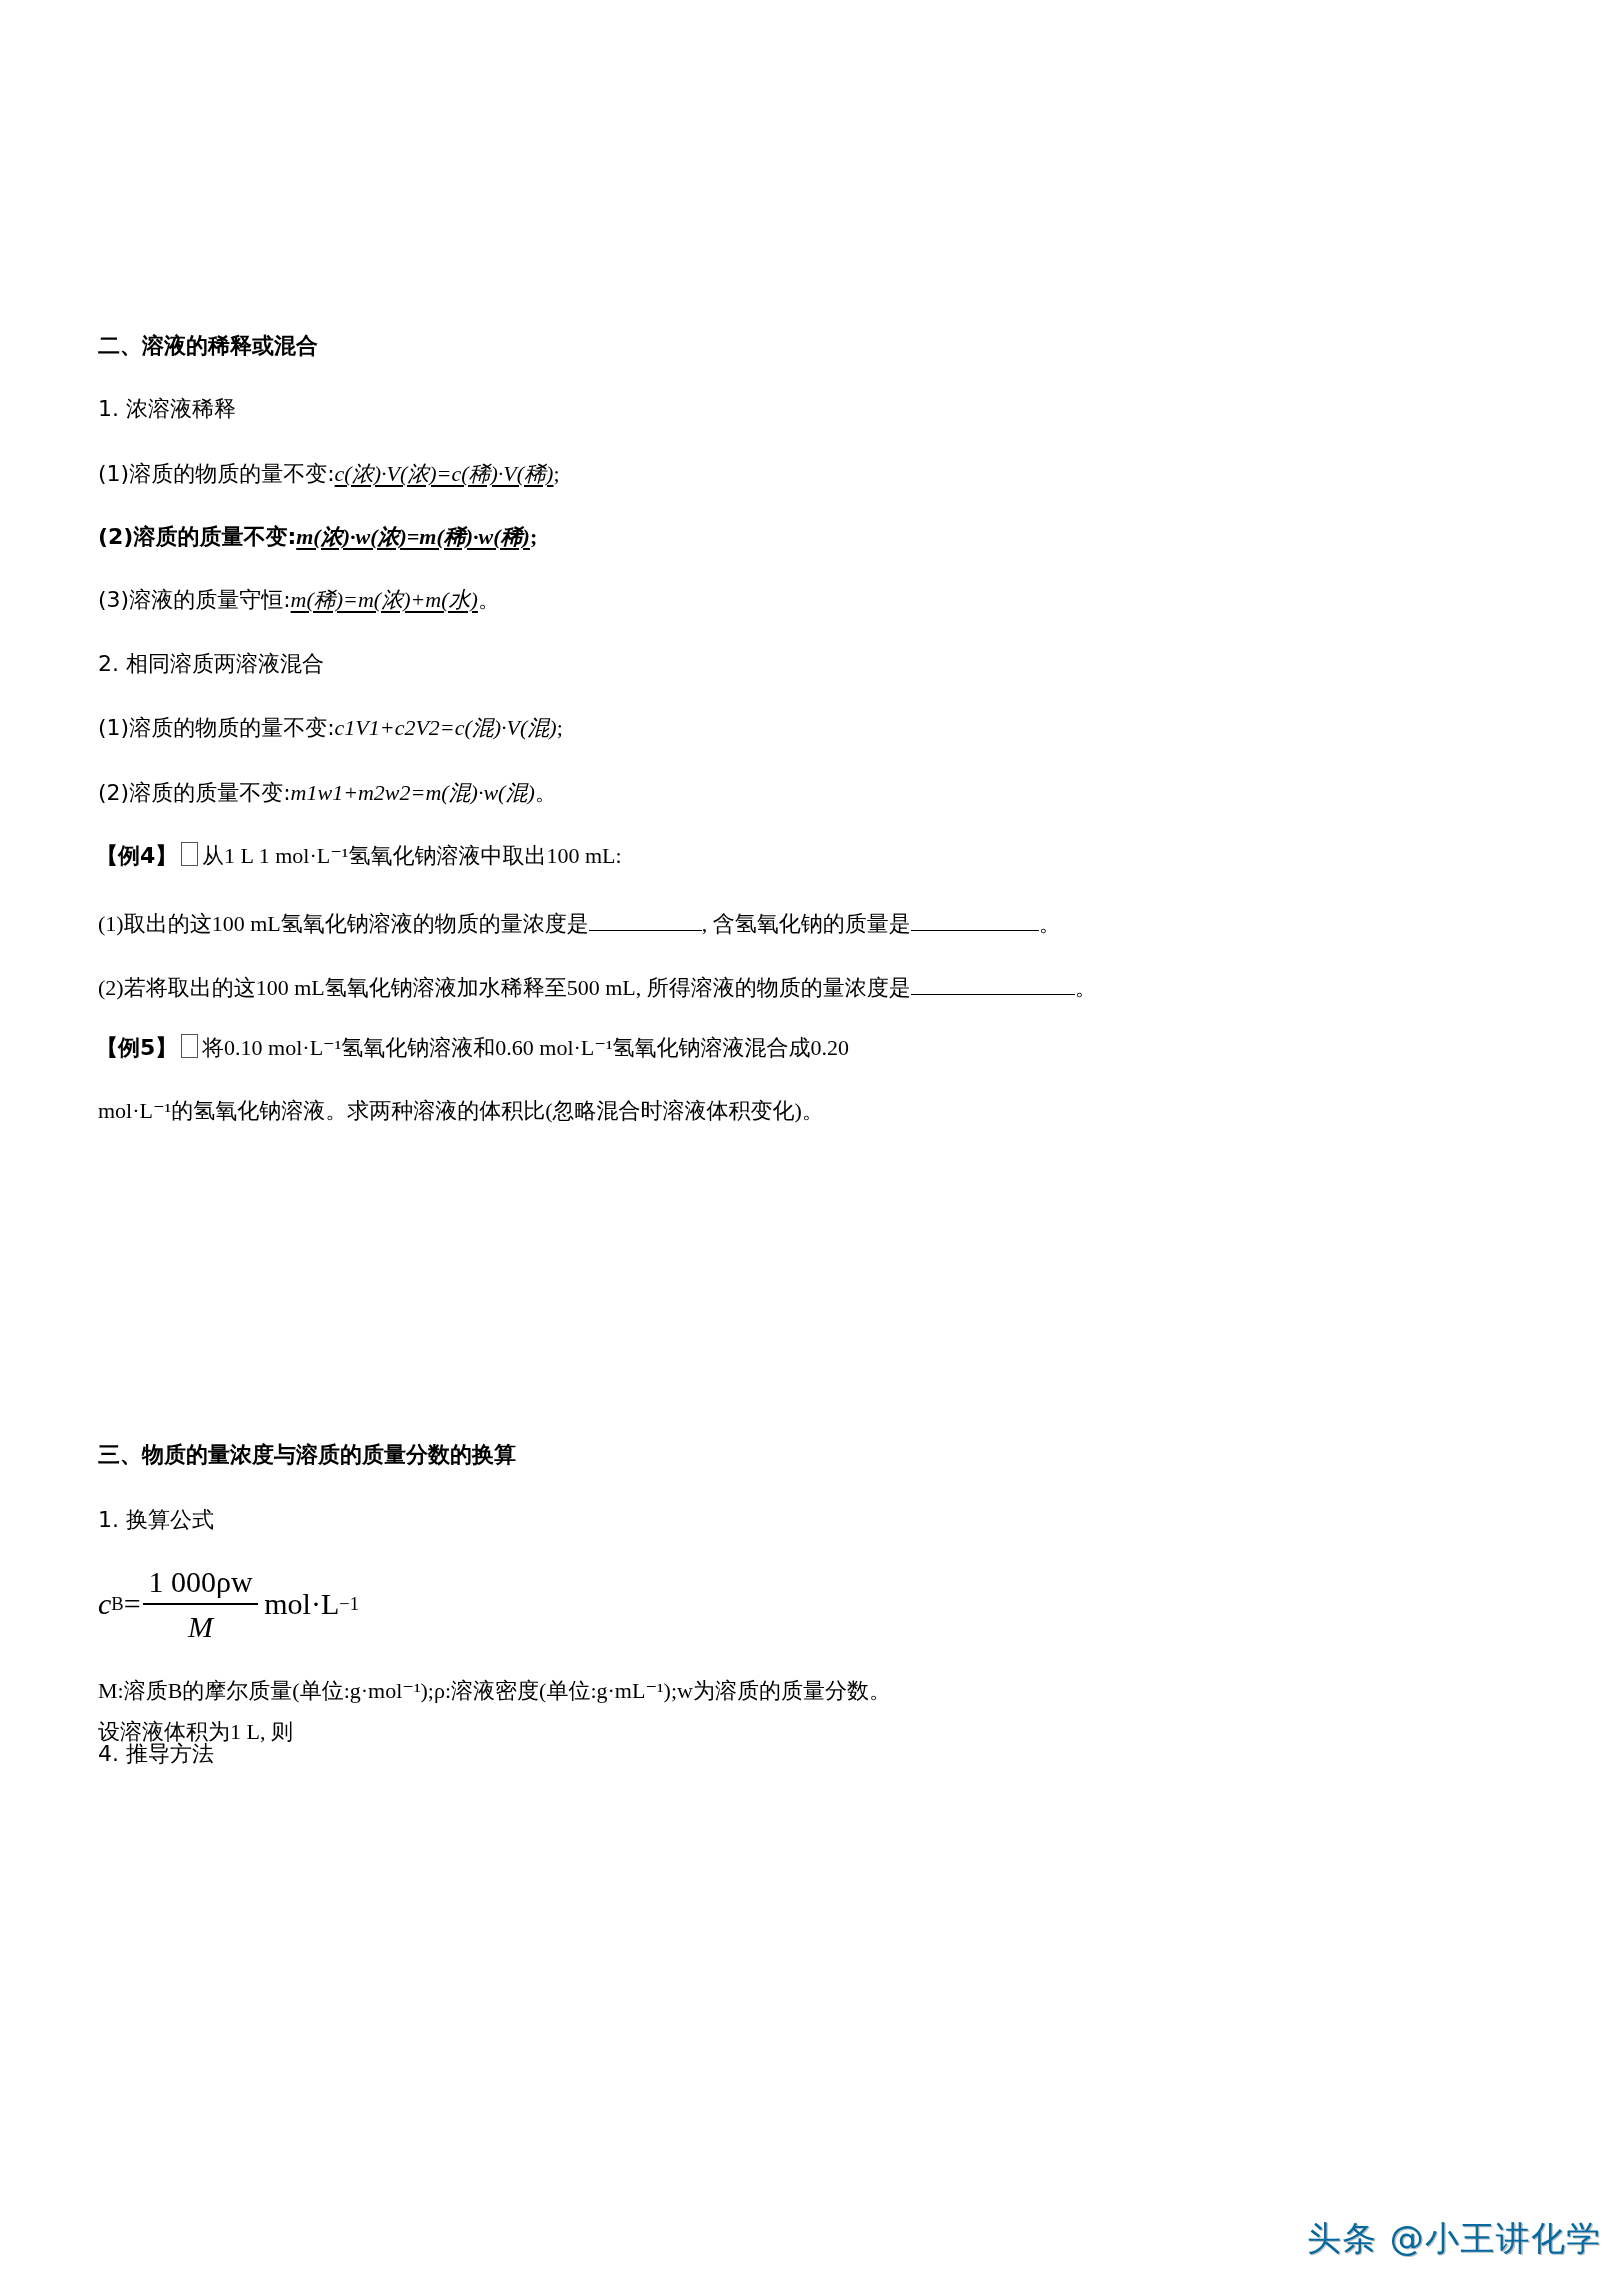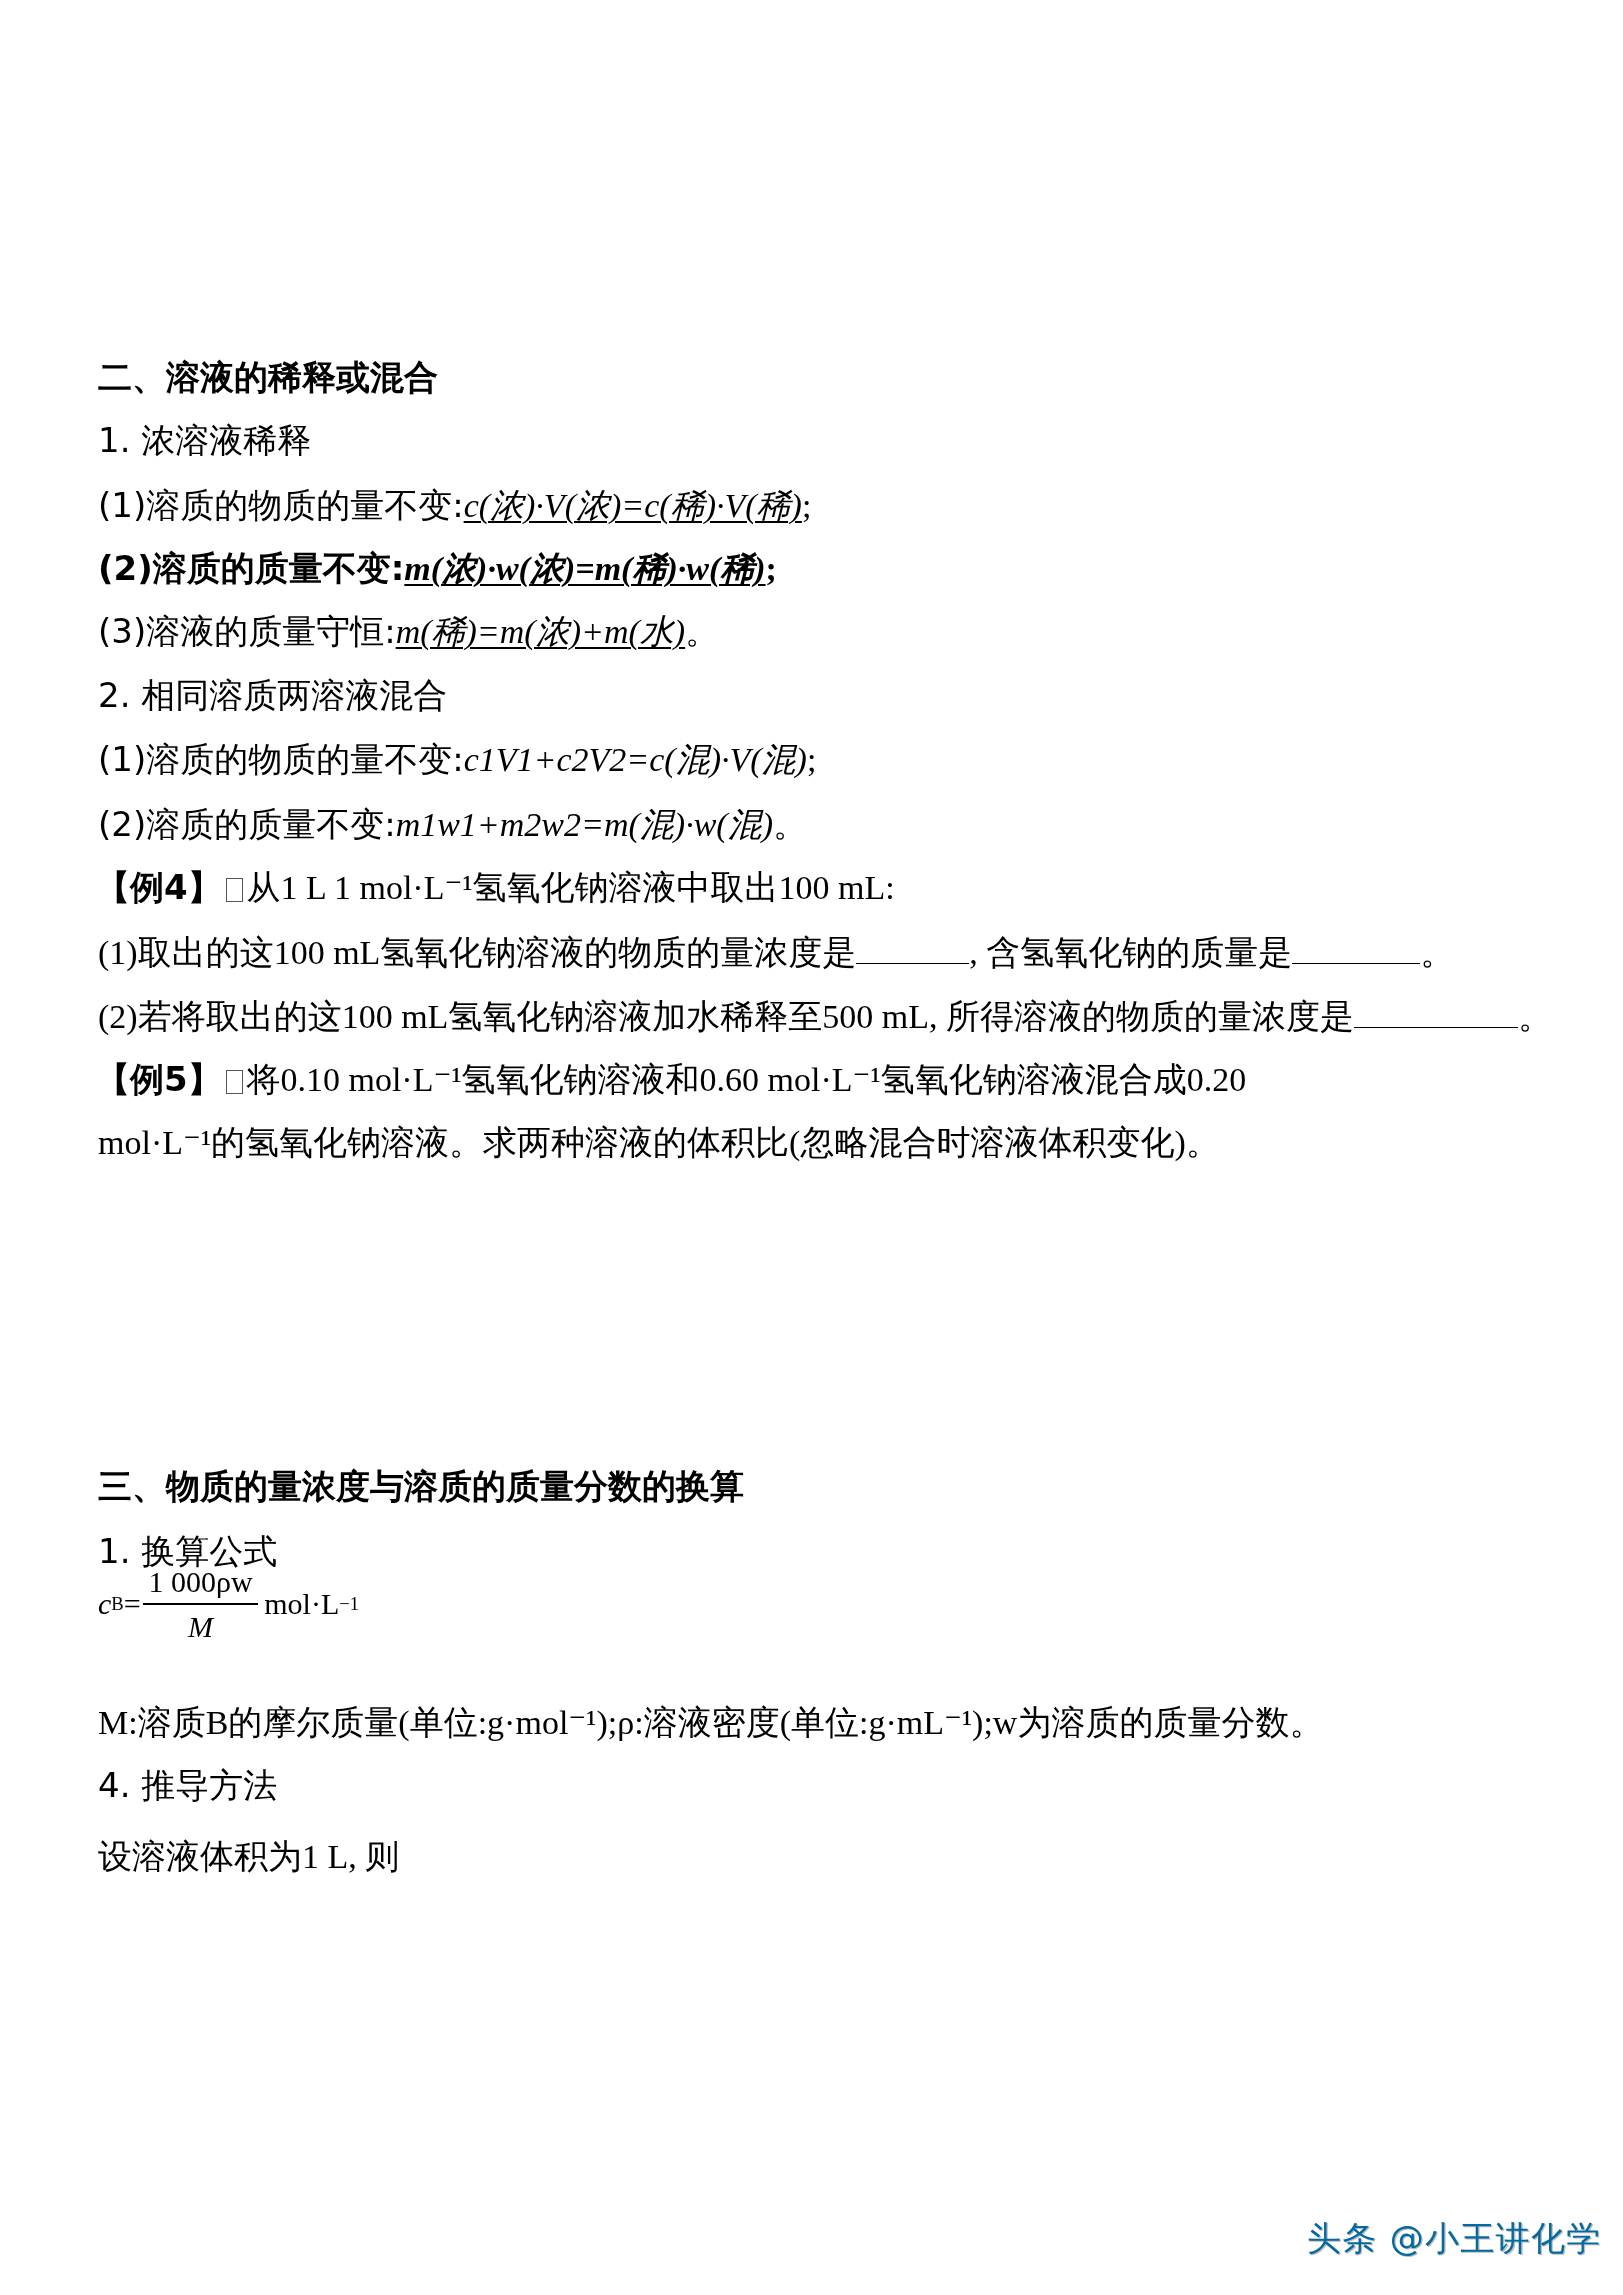--- a/index.html
+++ b/index.html
@@ -11,24 +11,23 @@
       width: 1623px;
       height: 2295px;
       position: relative;
       overflow: hidden;
       color: #000000;
       font-family: "Liberation Serif", "DejaVu Serif", serif;
     }
     .line {
       position: absolute;
       left: 98px;
-      font-size: 34px;
+      font-size: 22px;
       line-height: 39px;
       white-space: nowrap;
-      margin-top: 32px;
     }
     .h {
       font-family: "DejaVu Sans", "Liberation Sans", sans-serif;
       font-weight: bold;
     }
     .cn {
       font-family: "DejaVu Sans", "Liberation Sans", sans-serif;
     }
     .it { font-style: italic; }
     .u { text-decoration: underline; text-decoration-thickness: 2px; text-underline-offset: 3.9px; }
@@ -133,16 +132,16 @@
     <span class="num">1 000ρw</span>
     <span class="bar"></span>
     <span class="den it">M</span>
   </span>
   <span>mol·L</span>
     <sup>−1</sup>
 </div>
 
 <div class="line" style="top:1671px;">M:溶质B的摩尔质量(单位:g·mol⁻¹);ρ:溶液密度(单位:g·mL⁻¹);w为溶质的质量分数。</div>
 <div class="line cn" style="top:1734px;">4. 推导方法</div>
-<div class="line" style="top:1805px;">设溶液体积为1 L, 则</div>
+<div class="line" style="top:1712px;">设溶液体积为1 L, 则</div>
 
 <div class="watermark">头条 @小王讲化学</div>
 
 
 </body></html>

